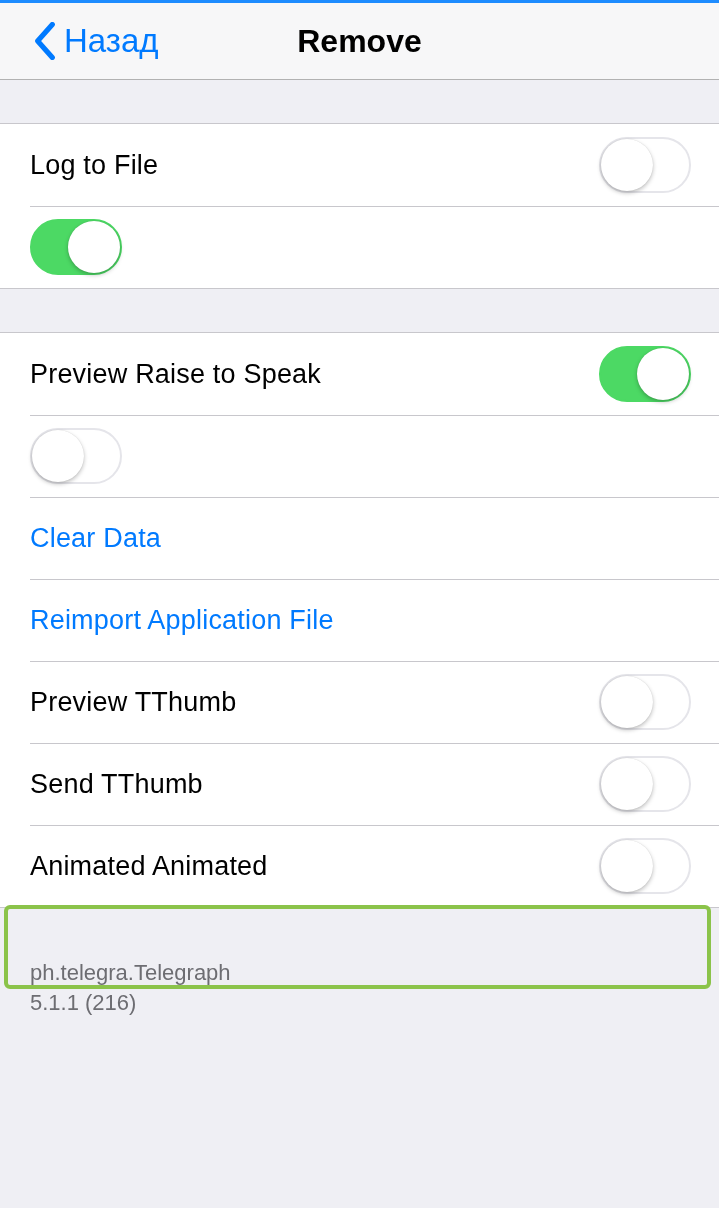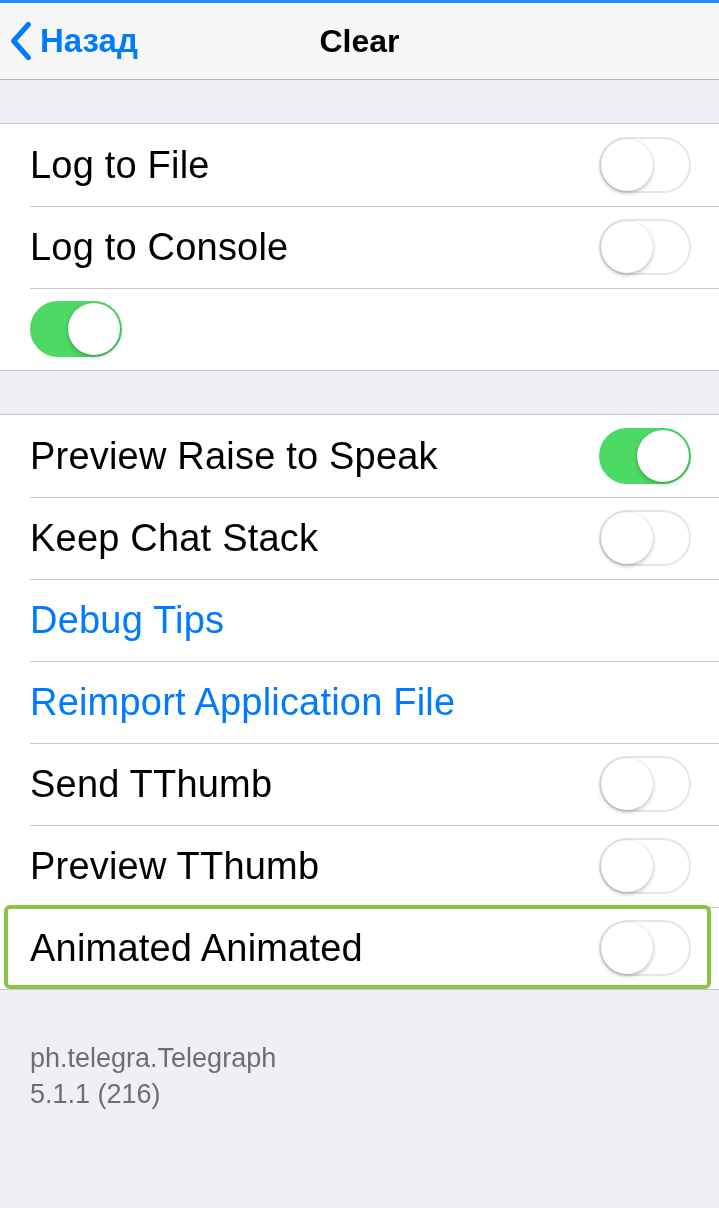--- a/index.html
+++ b/index.html
@@ -23,21 +23,22 @@
     display: flex;
     align-items: center;
   }
   .back-btn {
     display: flex;
     align-items: flex-end;
     color: #007aff;
     font-size: 33px;
     padding-left: 10px;
     cursor: pointer;
-    font-weight: 700;
+    font-weight: 400;
+    margin-left: 24px;
   }
   .back-chevron {
     width: 22px;
     height: 38px;
     margin-right: 8px;
   }
   .nav-title {
     position: absolute;
     left: 0; right: 0;
     text-align: center;
@@ -63,21 +64,21 @@
   .row + .row::before {
     content: "";
     position: absolute;
     top: 0;
     left: 30px;
     right: 0;
     height: 1px;
     background: #c8c7cc;
   }
   .row-label {
-    font-size: 38px;
+    font-size: 27px;
     color: #000;
     font-weight: 400;
     letter-spacing: 0.2px;
   }
   .row-link .row-label { color: #007aff; }
   .switch {
     width: 92px;
     height: 56px;
     border-radius: 28px;
     position: relative;
@@ -105,50 +106,44 @@
   .highlight-box {
     position: absolute;
     border: 4px solid #8bc34a;
     border-radius: 6px;
     pointer-events: none;
     z-index: 5;
   }
   .footer {
     padding: 50px 28px 0 30px;
     color: #6d6d72;
-    font-size: 27px;
+    font-size: 22px;
     line-height: 1.35;
   }
 </style>
 </head>
 <body>
 
 <div class="top-line"></div>
 
 <div class="navbar">
   <div class="back-btn">
     <svg class="back-chevron" viewBox="0 0 12 20">
       <polyline points="10,1 2,10 10,19" fill="none" stroke="#007aff" stroke-width="2.8" stroke-linecap="round" stroke-linejoin="round"></polyline>
     </svg>
     <span>Назад</span>
   </div>
-  <div class="nav-title">Clear</div>
+  <div class="nav-title">Remove</div>
 </div>
 
 <div class="group-gap"></div>
 
 <div class="group">
   <div class="row">
     <span class="row-label">Log to File</span>
-    <div class="switch off">
-        <div class="knob"></div>
-      </div>
-  </div>
-  <div class="row">
-    <span class="row-label">Log to Console</span>
     <div class="switch off">
         <div class="knob"></div>
       </div>
   </div>
   <div class="row">
     <div class="switch on">
         <div class="knob"></div>
       </div>
   </div>
 </div>
@@ -156,39 +151,38 @@
 <div class="group-gap"></div>
 
 <div class="group">
   <div class="row">
     <span class="row-label">Preview Raise to Speak</span>
     <div class="switch on">
         <div class="knob"></div>
       </div>
   </div>
   <div class="row">
-    <span class="row-label">Keep Chat Stack</span>
     <div class="switch off">
         <div class="knob"></div>
       </div>
   </div>
   <div class="row row-link">
-    <span class="row-label">Debug Tips</span>
+    <span class="row-label">Clear Data</span>
   </div>
   <div class="row row-link">
     <span class="row-label">Reimport Application File</span>
   </div>
   <div class="row">
-    <span class="row-label">Send TThumb</span>
+    <span class="row-label">Preview TThumb</span>
     <div class="switch off">
         <div class="knob"></div>
       </div>
   </div>
   <div class="row">
-    <span class="row-label">Preview TThumb</span>
+    <span class="row-label">Send TThumb</span>
     <div class="switch off">
         <div class="knob"></div>
       </div>
   </div>
   <div class="row" id="animated-stickers-row">
     <span class="row-label">Animated Animated</span>
     <div class="switch off">
         <div class="knob"></div>
       </div>
   </div>

